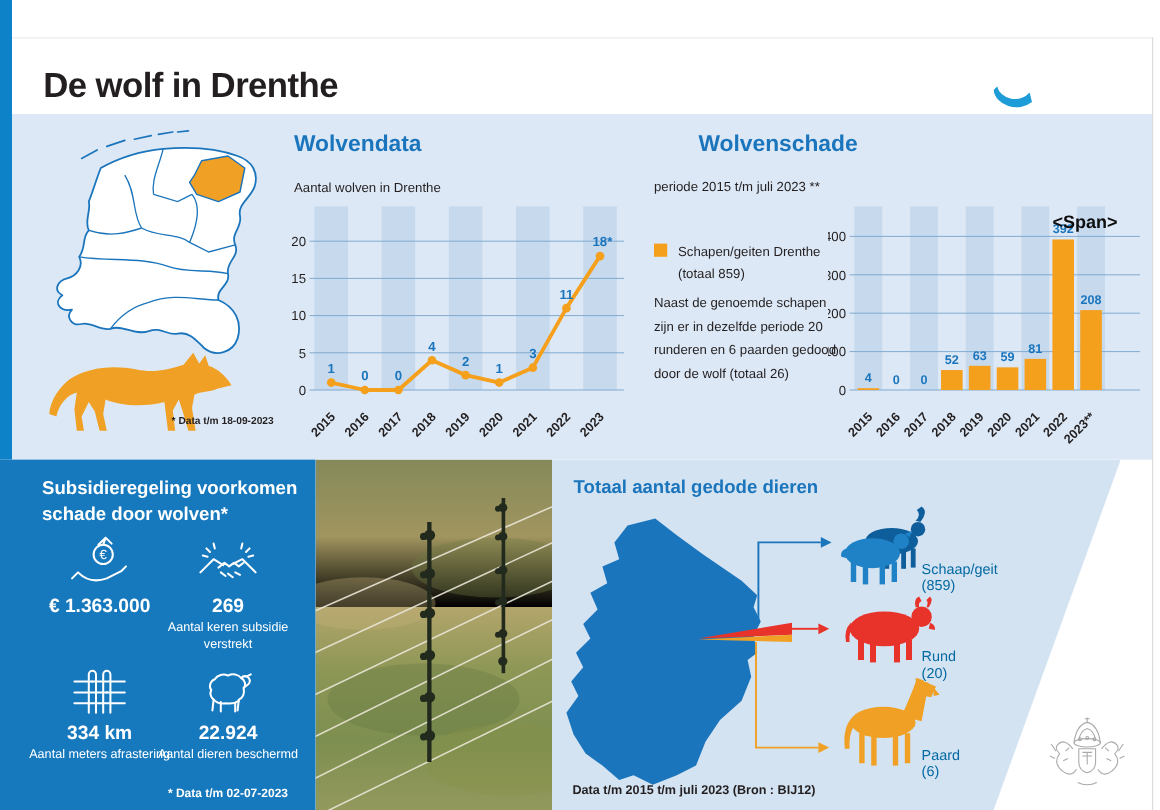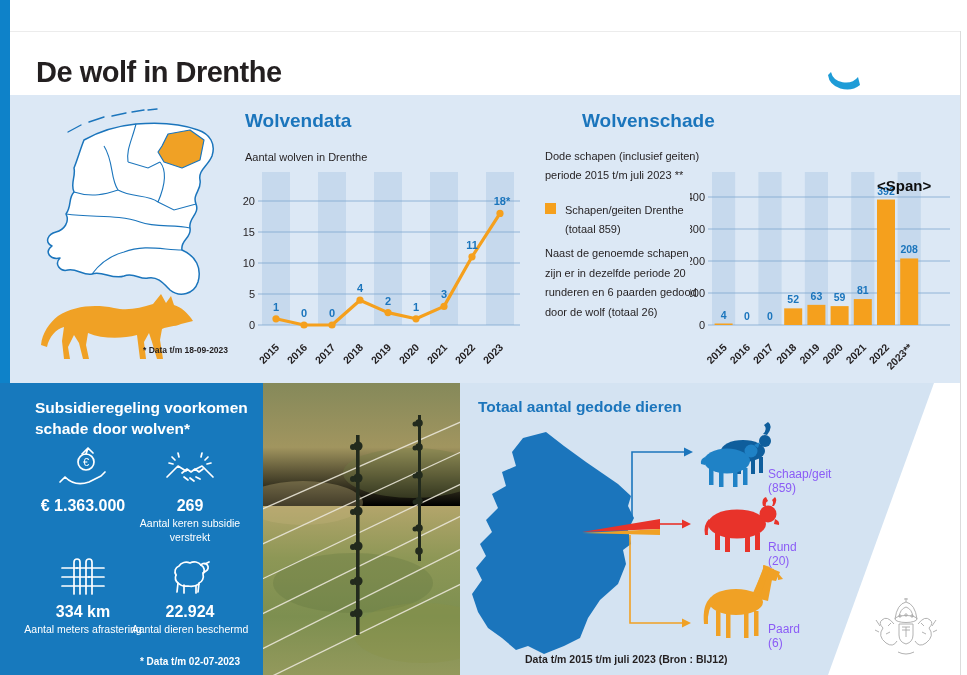--- a/index.html
+++ b/index.html
@@ -46,25 +46,25 @@
   #stat-2 { left:12px; top:553px; width:142px;text-align:center; }
   #stat-3 { left:124px; top:553px; width:132px; }
   #subsidie-footnote { left:0; top:656px; width:240px; text-align:right; font-size:10px; font-weight:bold; color:#fff; }
 
   #fence-photo { left:263px; top:383px; width:197px; height:292px; }
 
   #killed-panel { left:460px; top:383px; width:502px; height:292px; background:#d4e3f2;
      clip-path:polygon(0 0, 474px 0, 368px 292px, 0 292px); }
   #killed-title { left:478px; top:398px; font-size:15.5px; font-weight:bold; color:#1b75bc; }
   #killed-svg { left:460px; top:383px; }
-  .killed-label { font-size:12px; color:#8b5cf6; }
+  .killed-label { font-size:12px; color:#0369a1; }
   #killed-label-0 { left:768px; top:467px; }
   #killed-label-1 { left:768px; top:540px; }
   #killed-label-2 { left:768px; top:622px; }
-  #killed-footnote { left:477px; top:653px; font-size:10.5px; font-weight:bold;margin-left:48px; }
+  #killed-footnote { left:477px; top:653px; font-size:10.5px; font-weight:bold; }
 
   #coat-of-arms { left:874px; top:596px; opacity:.85; }
 </style>
 </head>
 <body>
 
 <div id="page">
 
   <div class="abs" id="left-stripe"></div>
   <div class="abs" id="page-edge-top"></div>
@@ -155,21 +155,20 @@
       <text x="124" y="180" text-anchor="end" font-size="10.5" fill="#231f20" font-weight="600" font-family="Liberation Sans, sans-serif" transform="rotate(-45 124 180)">2018</text>
       <text x="152" y="180" text-anchor="end" font-size="10.5" fill="#231f20" font-weight="600" font-family="Liberation Sans, sans-serif" transform="rotate(-45 152 180)">2019</text>
       <text x="180" y="180" text-anchor="end" font-size="10.5" fill="#231f20" font-weight="600" font-family="Liberation Sans, sans-serif" transform="rotate(-45 180 180)">2020</text>
       <text x="208" y="180" text-anchor="end" font-size="10.5" fill="#231f20" font-weight="600" font-family="Liberation Sans, sans-serif" transform="rotate(-45 208 180)">2021</text>
       <text x="236" y="180" text-anchor="end" font-size="10.5" fill="#231f20" font-weight="600" font-family="Liberation Sans, sans-serif" transform="rotate(-45 236 180)">2022</text>
       <text x="264" y="180" text-anchor="end" font-size="10.5" fill="#231f20" font-weight="600" font-family="Liberation Sans, sans-serif" transform="rotate(-45 264 180)">2023</text>
     </svg>
 
   <div class="abs" id="wolvenschade-title" style="font-size:19px;font-weight:bold;color:#1b75bc;">Wolvenschade</div>
   <div class="abs" id="ws-intro">
-    <span>Dode schapen (inclusief geiten)</span>
     <span>periode 2015 t/m juli 2023 **</span>
   </div>
   <div class="abs" id="ws-legend">
     <div id="ws-legend-swatch"></div>
     <div id="ws-legend-text">
       <span>Schapen/geiten Drenthe</span>
       <span>(totaal 859)</span>
     </div>
   </div>
   <div class="abs" id="ws-note">Naast de genoemde schapen zijn er in dezelfde periode 20 runderen en 6 paarden gedood door de wolf (totaal 26)</div>

